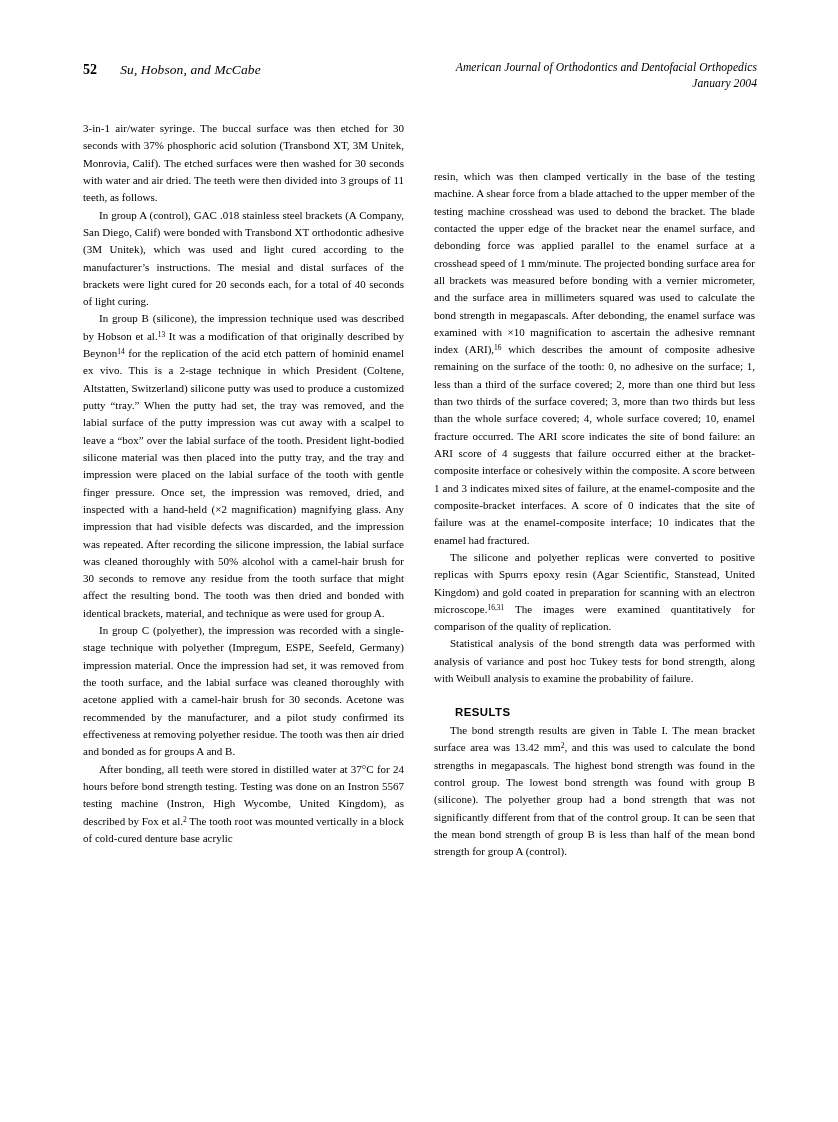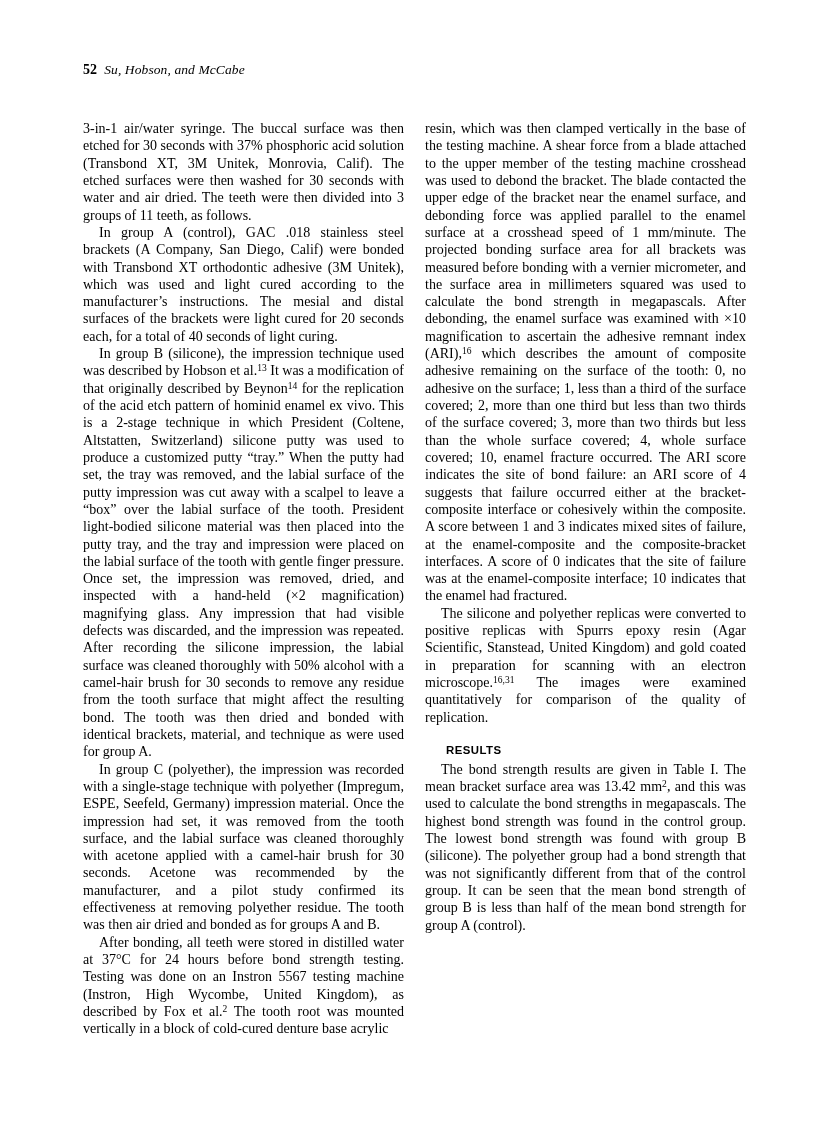--- a/index.html
+++ b/index.html
@@ -45,21 +45,21 @@
     font-family: "Liberation Serif", "DejaVu Serif", serif;
     font-weight: bold;
     font-size: 14px;
     font-style: normal;
     letter-spacing: 0.1px;
   }
   .rh-authors {
     font-style: italic;
     font-size: 13.5px;
     letter-spacing: 0.1px;
-    margin-left: 7px;
+    margin-left: 23px;
   }
   .rh-right {
     position: absolute;
     right: 0;
     top: 0;
     text-align: right;
     font-style: italic;
     font-size: 11.6px;
     line-height: 16px;
     letter-spacing: 0.05px;
@@ -75,27 +75,27 @@
     left: 83px;
     top: 120px;
     width: 674px;
   }
   .col {
     position: absolute;
     top: 0;
     width: 321px;
   }
   .col-left  { left: 0; }
-  .col-right { left: 342px; }
+  .col-right { left: 351px; margin-top: 48px; }
 
   p.para {
     margin: 0;
     text-align: justify;
     text-justify: inter-word;
-    font-size: 14px;
+    font-size: 11px;
     line-height: 17.32px;
     text-indent: 16px;
     hyphens: none;
     word-spacing: 0;
   }
   p.para.first {
     text-indent: 0;
   }
 
   sup {
@@ -120,33 +120,38 @@
 </style>
 </head>
 <body>
 
 <div class="page">
 
   <div class="running-head">
     <div class="rh-left">
       <span class="rh-folio">52</span><span class="rh-authors">Su, Hobson, and McCabe</span>
     </div>
+    <div class="rh-right">
+      <span>American Journal of Orthodontics and Dentofacial Orthopedics</span>
+      <span class="rh-line2">January 2004</span>
+    </div>
   </div>
 
   <div class="columns">
     <div class="col col-left" id="col-left">
         <p class="para first">3-in-1 air/water syringe. The buccal surface was then etched for 30 seconds with 37% phosphoric acid solution (Transbond XT, 3M Unitek, Monrovia, Calif). The etched surfaces were then washed for 30 seconds with water and air dried. The teeth were then divided into 3 groups of 11 teeth, as follows.</p>
         <p class="para">In group A (control), GAC .018 stainless steel brackets (A Company, San Diego, Calif) were bonded with Transbond XT orthodontic adhesive (3M Unitek), which was used and light cured according to the manufacturer’s instructions. The mesial and distal surfaces of the brackets were light cured for 20 seconds each, for a total of 40 seconds of light curing.</p>
         <p class="para">In group B (silicone), the impression technique used was described by Hobson et al.<sup>13</sup> It was a modification of that originally described by Beynon<sup>14</sup> for the replication of the acid etch pattern of hominid enamel ex vivo. This is a 2-stage technique in which President (Coltene, Altstatten, Switzerland) silicone putty was used to produce a customized putty “tray.” When the putty had set, the tray was removed, and the labial surface of the putty impression was cut away with a scalpel to leave a “box” over the labial surface of the tooth. President light-bodied silicone material was then placed into the putty tray, and the tray and impression were placed on the labial surface of the tooth with gentle finger pressure. Once set, the impression was removed, dried, and inspected with a hand-held (×2 magnification) magnifying glass. Any impression that had visible defects was discarded, and the impression was repeated. After recording the silicone impression, the labial surface was cleaned thoroughly with 50% alcohol with a camel-hair brush for 30 seconds to remove any residue from the tooth surface that might affect the resulting bond. The tooth was then dried and bonded with identical brackets, material, and technique as were used for group A.</p>
         <p class="para">In group C (polyether), the impression was recorded with a single-stage technique with polyether (Impregum, ESPE, Seefeld, Germany) impression material. Once the impression had set, it was removed from the tooth surface, and the labial surface was cleaned thoroughly with acetone applied with a camel-hair brush for 30 seconds. Acetone was recommended by the manufacturer, and a pilot study confirmed its effectiveness at removing polyether residue. The tooth was then air dried and bonded as for groups A and B.</p>
         <p class="para">After bonding, all teeth were stored in distilled water at 37°C for 24 hours before bond strength testing. Testing was done on an Instron 5567 testing machine (Instron, High Wycombe, United Kingdom), as described by Fox et al.<sup>2</sup> The tooth root was mounted vertically in a block of cold-cured denture base acrylic</p>
       </div>
     <div class="col col-right" id="col-right">
         <p class="para first">resin, which was then clamped vertically in the base of the testing machine. A shear force from a blade attached to the upper member of the testing machine crosshead was used to debond the bracket. The blade contacted the upper edge of the bracket near the enamel surface, and debonding force was applied parallel to the enamel surface at a crosshead speed of 1 mm/minute. The projected bonding surface area for all brackets was measured before bonding with a vernier micrometer, and the surface area in millimeters squared was used to calculate the bond strength in megapascals. After debonding, the enamel surface was examined with ×10 magnification to ascertain the adhesive remnant index (ARI),<sup>16</sup> which describes the amount of composite adhesive remaining on the surface of the tooth: 0, no adhesive on the surface; 1, less than a third of the surface covered; 2, more than one third but less than two thirds of the surface covered; 3, more than two thirds but less than the whole surface covered; 4, whole surface covered; 10, enamel fracture occurred. The ARI score indicates the site of bond failure: an ARI score of 4 suggests that failure occurred either at the bracket-composite interface or cohesively within the composite. A score between 1 and 3 indicates mixed sites of failure, at the enamel-composite and the composite-bracket interfaces. A score of 0 indicates that the site of failure was at the enamel-composite interface; 10 indicates that the enamel had fractured.</p>
         <p class="para">The silicone and polyether replicas were converted to positive replicas with Spurrs epoxy resin (Agar Scientific, Stanstead, United Kingdom) and gold coated in preparation for scanning with an electron microscope.<sup>16,31</sup> The images were examined quantitatively for comparison of the quality of replication.</p>
+        <p class="para">Statistical analysis of the bond strength data was performed with analysis of variance and post hoc Tukey tests for bond strength, along with Weibull analysis to examine the probability of failure.</p>
         <div class="gap-before-head"></div>
         <h2 class="section-head">RESULTS</h2>
         <div class="gap-after-head"></div>
         <p class="para">The bond strength results are given in Table I. The mean bracket surface area was 13.42 mm<sup>2</sup>, and this was used to calculate the bond strengths in megapascals. The highest bond strength was found in the control group. The lowest bond strength was found with group B (silicone). The polyether group had a bond strength that was not significantly different from that of the control group. It can be seen that the mean bond strength of group B is less than half of the mean bond strength for group A (control).</p>
       </div>
   </div>
 
 </div>
 
 </body></html>

